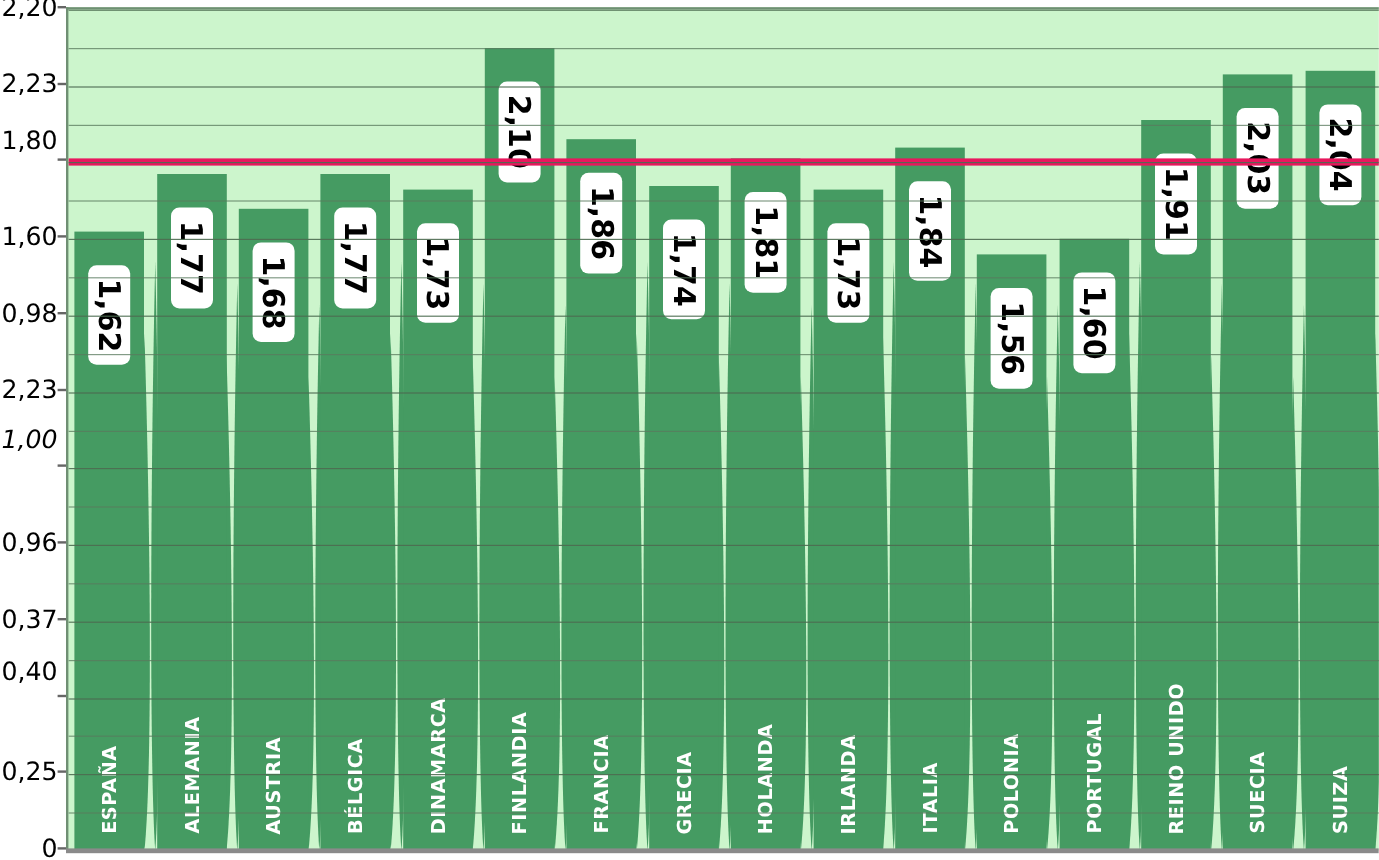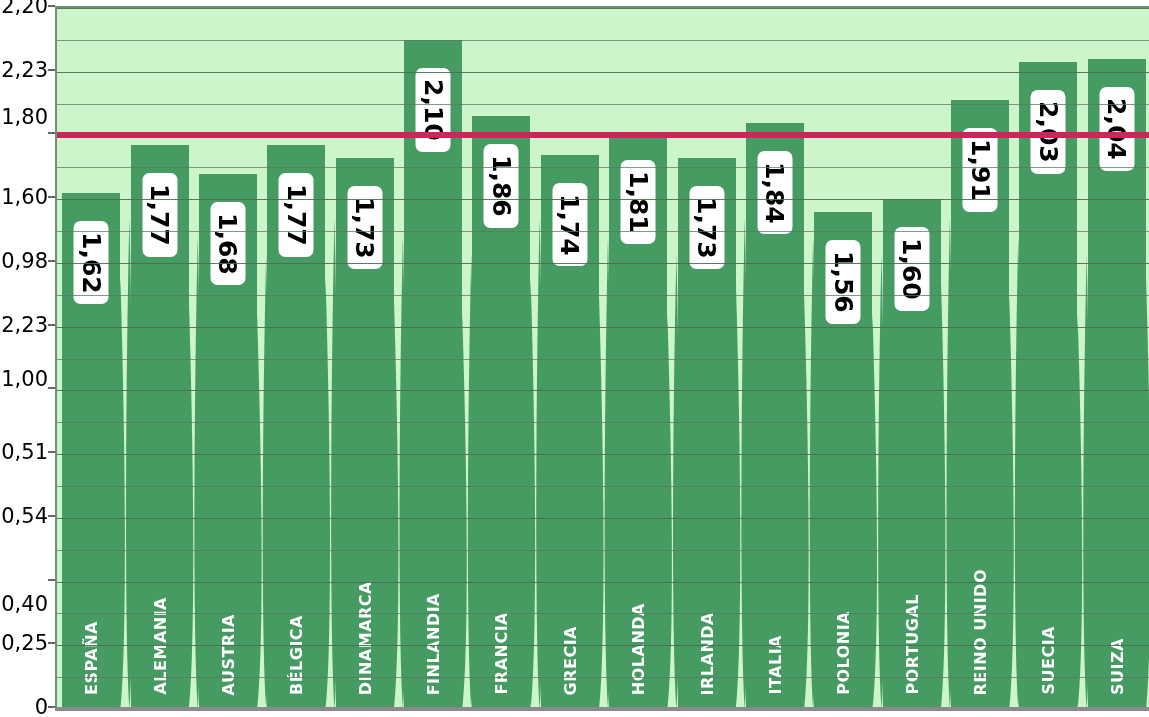--- a/index.html
+++ b/index.html
@@ -51,27 +51,27 @@
 </head>
 <body>
 
 <div id="chart">
 
   <div class="ylabels">
       <div class="ytick" style="top: 707px;">0</div>
       <div class="ytickmark" style="top: 707px;"></div>
       <div class="ytick" style="top: 643.273px;">0,25</div>
       <div class="ytickmark" style="top: 643.273px;"></div>
-      <div class="ytick" style="top: 604px;">0,40</div>
+      <div class="ytick" style="top: 560px;">0,40</div>
       <div class="ytickmark" style="top: 579.545px;"></div>
-      <div class="ytick" style="top: 515.818px;">0,54</div>
+      <div class="ytick" style="top: 515.818px;">0,37</div>
       <div class="ytickmark" style="top: 515.818px;"></div>
-      <div class="ytick" style="top: 452.091px;">0,51</div>
+      <div class="ytick" style="top: 452.091px;">0,96</div>
       <div class="ytickmark" style="top: 452.091px;"></div>
-      <div class="ytick" style="top: 379px;">1,00</div>
+      <div class="ytick" style="top: 366px; font-style: italic;">1,00</div>
       <div class="ytickmark" style="top: 388.364px;"></div>
       <div class="ytick" style="top: 324.636px;">2,23</div>
       <div class="ytickmark" style="top: 324.636px;"></div>
       <div class="ytick" style="top: 260.909px;">0,98</div>
       <div class="ytickmark" style="top: 260.909px;"></div>
       <div class="ytick" style="top: 197.182px;">1,60</div>
       <div class="ytickmark" style="top: 197.182px;"></div>
       <div class="ytick" style="top: 117px; margin-left: 16px;">1,80</div>
       <div class="ytickmark" style="top: 133.455px;"></div>
       <div class="ytick" style="top: 69.7273px;">2,23</div>

